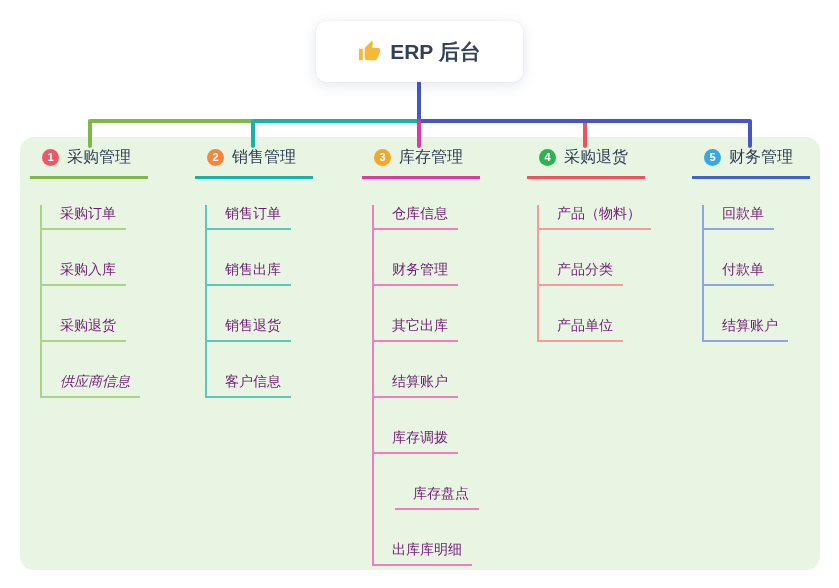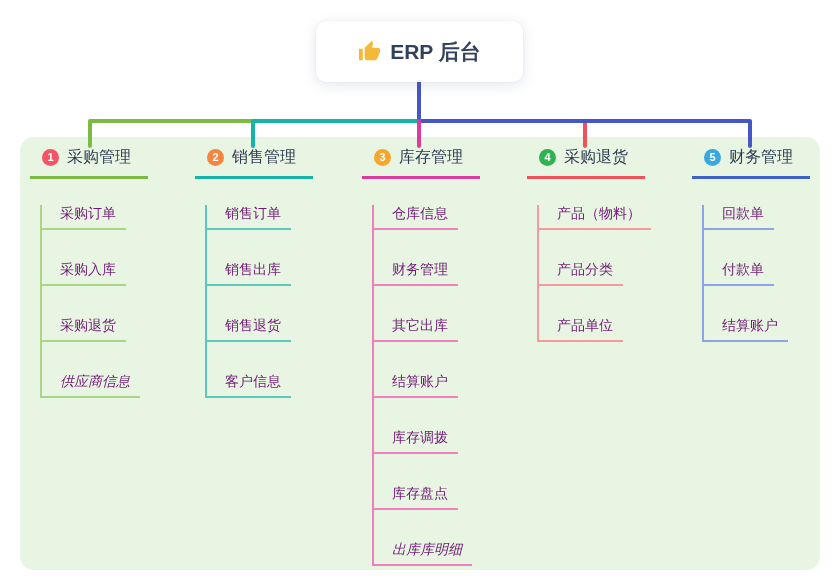--- a/index.html
+++ b/index.html
@@ -132,22 +132,22 @@
         <div class="branch-header" style="border-bottom-color: rgb(221, 58, 159);">
           <span class="badge" style="background: rgb(246, 166, 42);">3</span>
           <span class="branch-label">库存管理</span>
         </div>
         <div class="branch-children" style="border-left-color: rgb(238, 127, 192);">
           <div class="child" style="border-bottom-color: rgb(238, 127, 192);">仓库信息</div>
           <div class="child" style="border-bottom-color: rgb(238, 127, 192);">财务管理</div>
           <div class="child" style="border-bottom-color: rgb(238, 127, 192);">其它出库</div>
           <div class="child" style="border-bottom-color: rgb(238, 127, 192);">结算账户</div>
           <div class="child" style="border-bottom-color: rgb(238, 127, 192);">库存调拨</div>
-          <div class="child" style="border-bottom-color: rgb(238, 127, 192);">库存盘点</div>
-          <div class="child" style="border-bottom-color: rgb(238, 127, 192); font-style: italic;">出库库明细</div>
+          <div class="child" style="border-bottom-color: rgb(238, 127, 192); margin-left: 21px;">库存盘点</div>
+          <div class="child" style="border-bottom-color: rgb(238, 127, 192);">出库库明细</div>
         </div>
       </div>
       <div class="branch" style="left: 527px;">
         <div class="branch-header" style="border-bottom-color: rgb(240, 81, 91);">
           <span class="badge" style="background: rgb(47, 179, 80);">4</span>
           <span class="branch-label">采购退货</span>
         </div>
         <div class="branch-children" style="border-left-color: rgb(247, 154, 160);">
           <div class="child" style="border-bottom-color: rgb(247, 154, 160);">产品（物料）</div>
           <div class="child" style="border-bottom-color: rgb(247, 154, 160);">产品分类</div>

